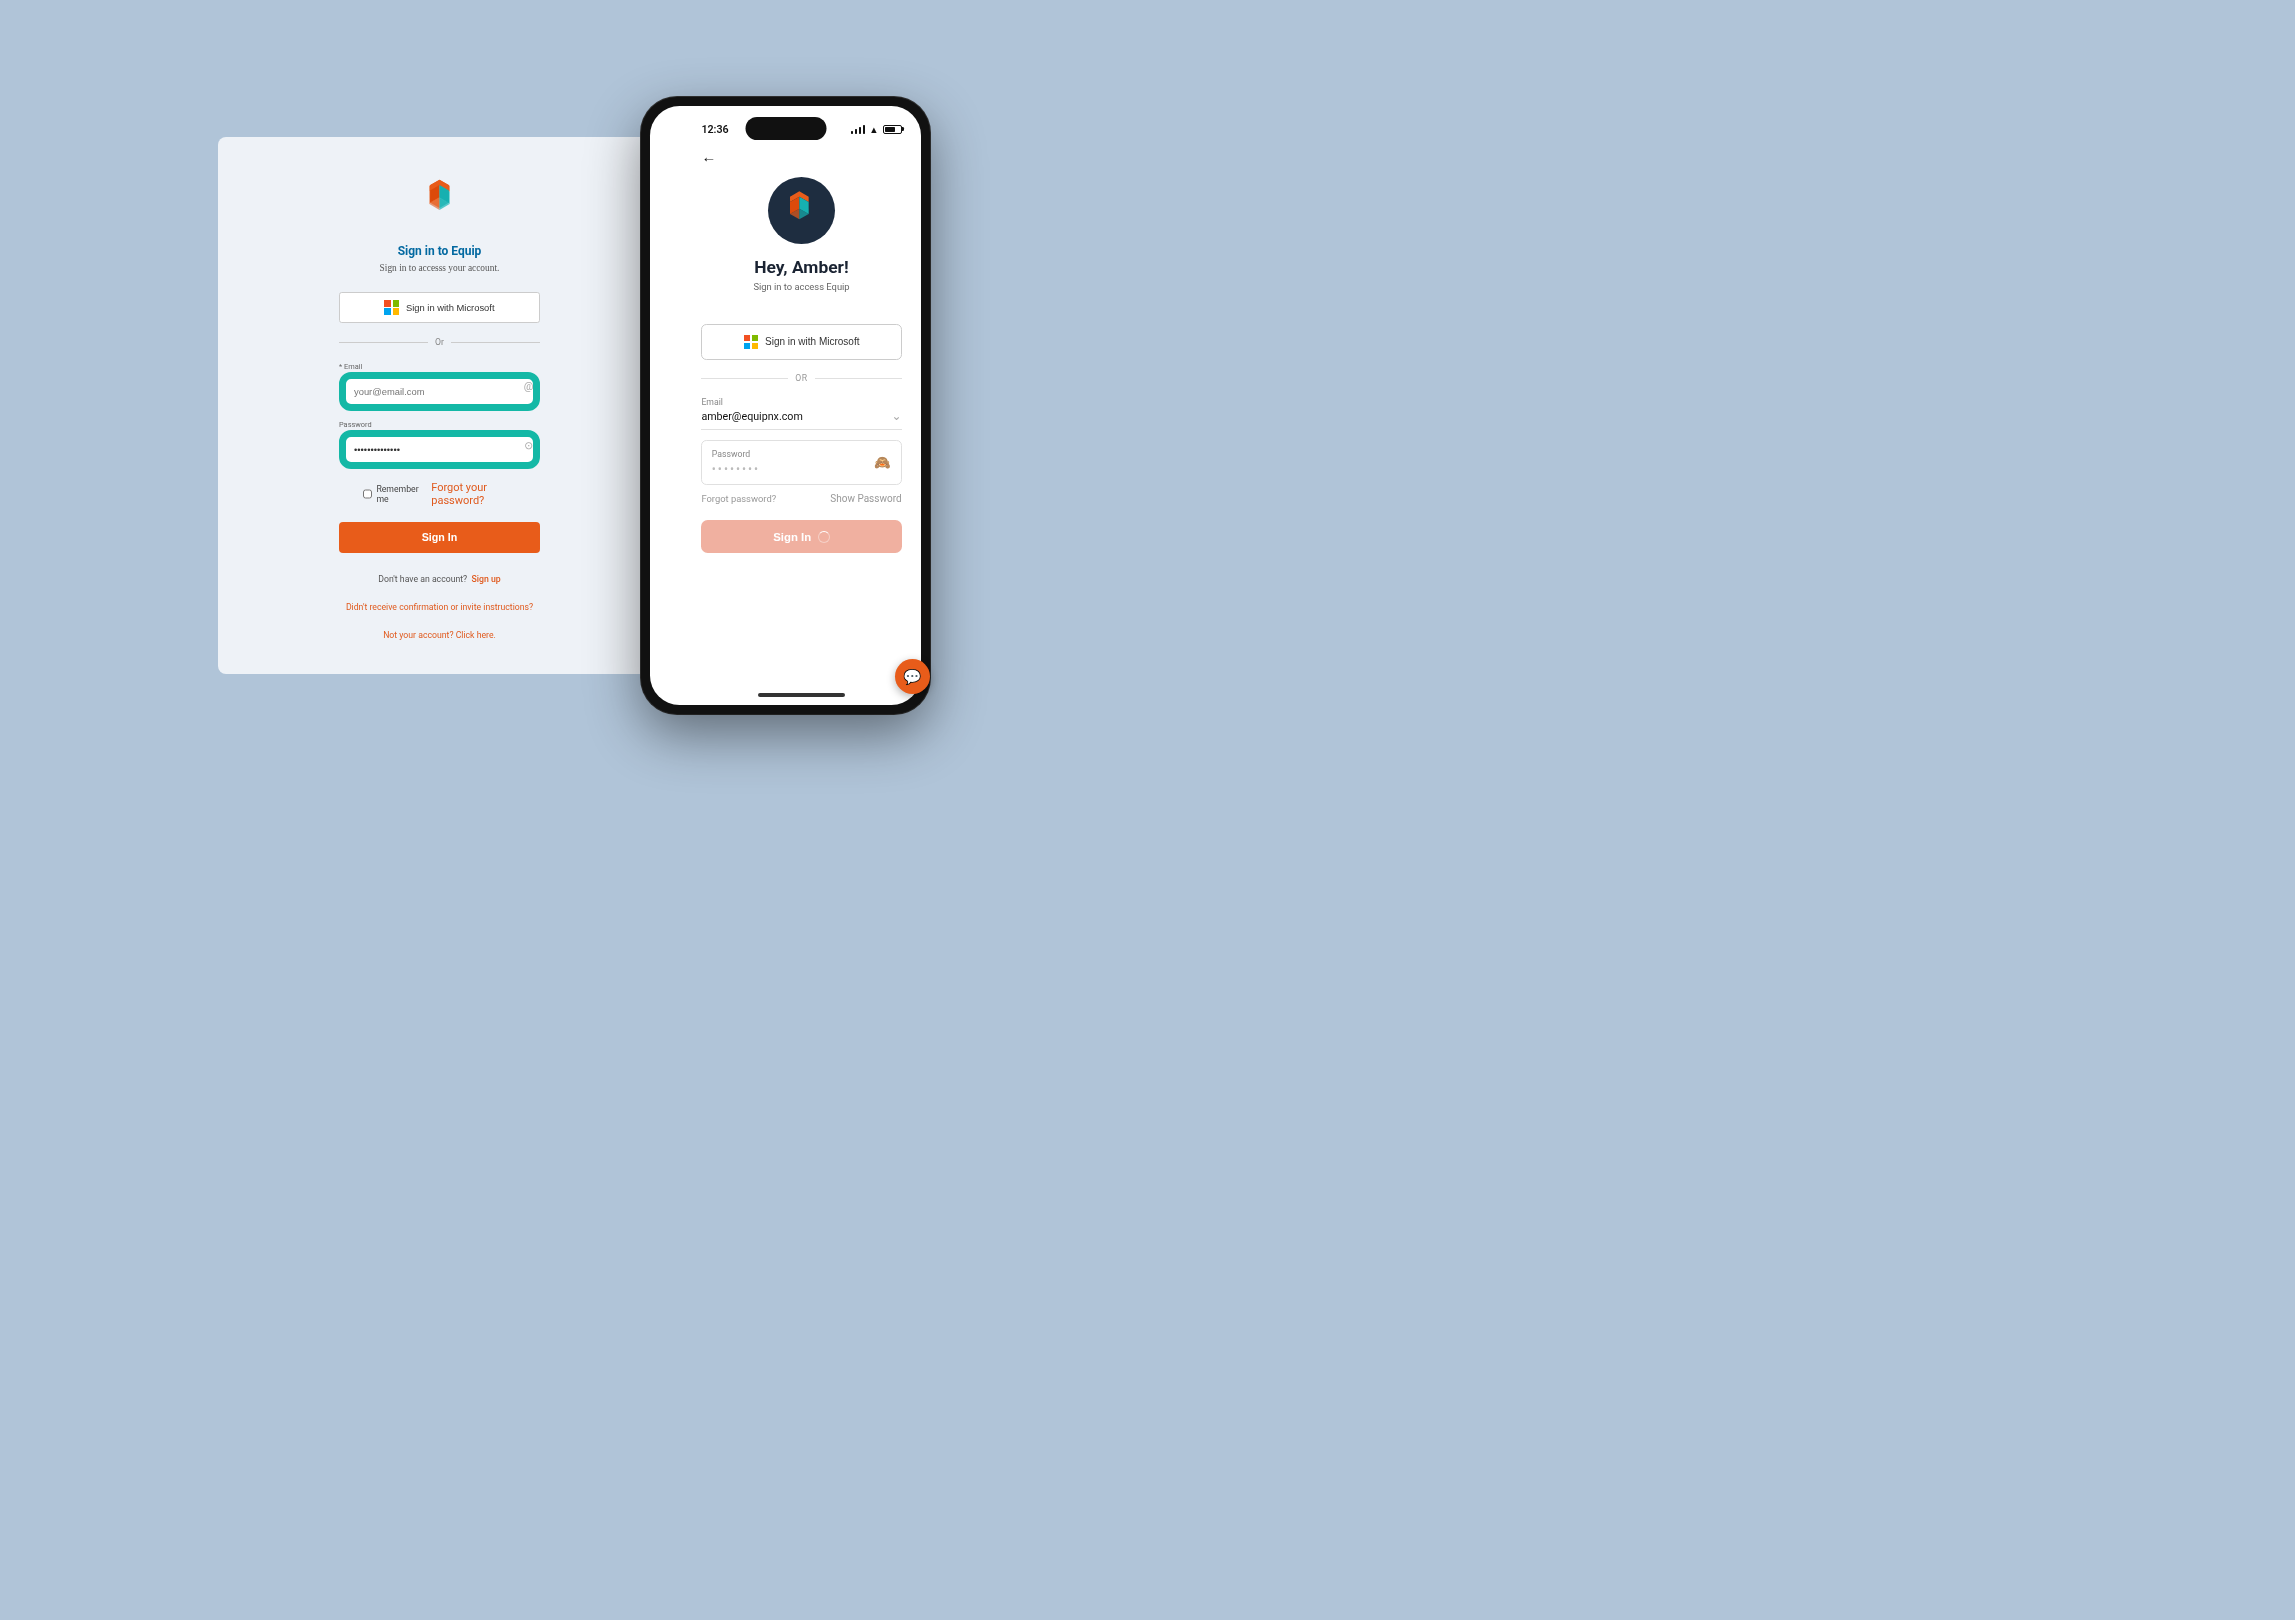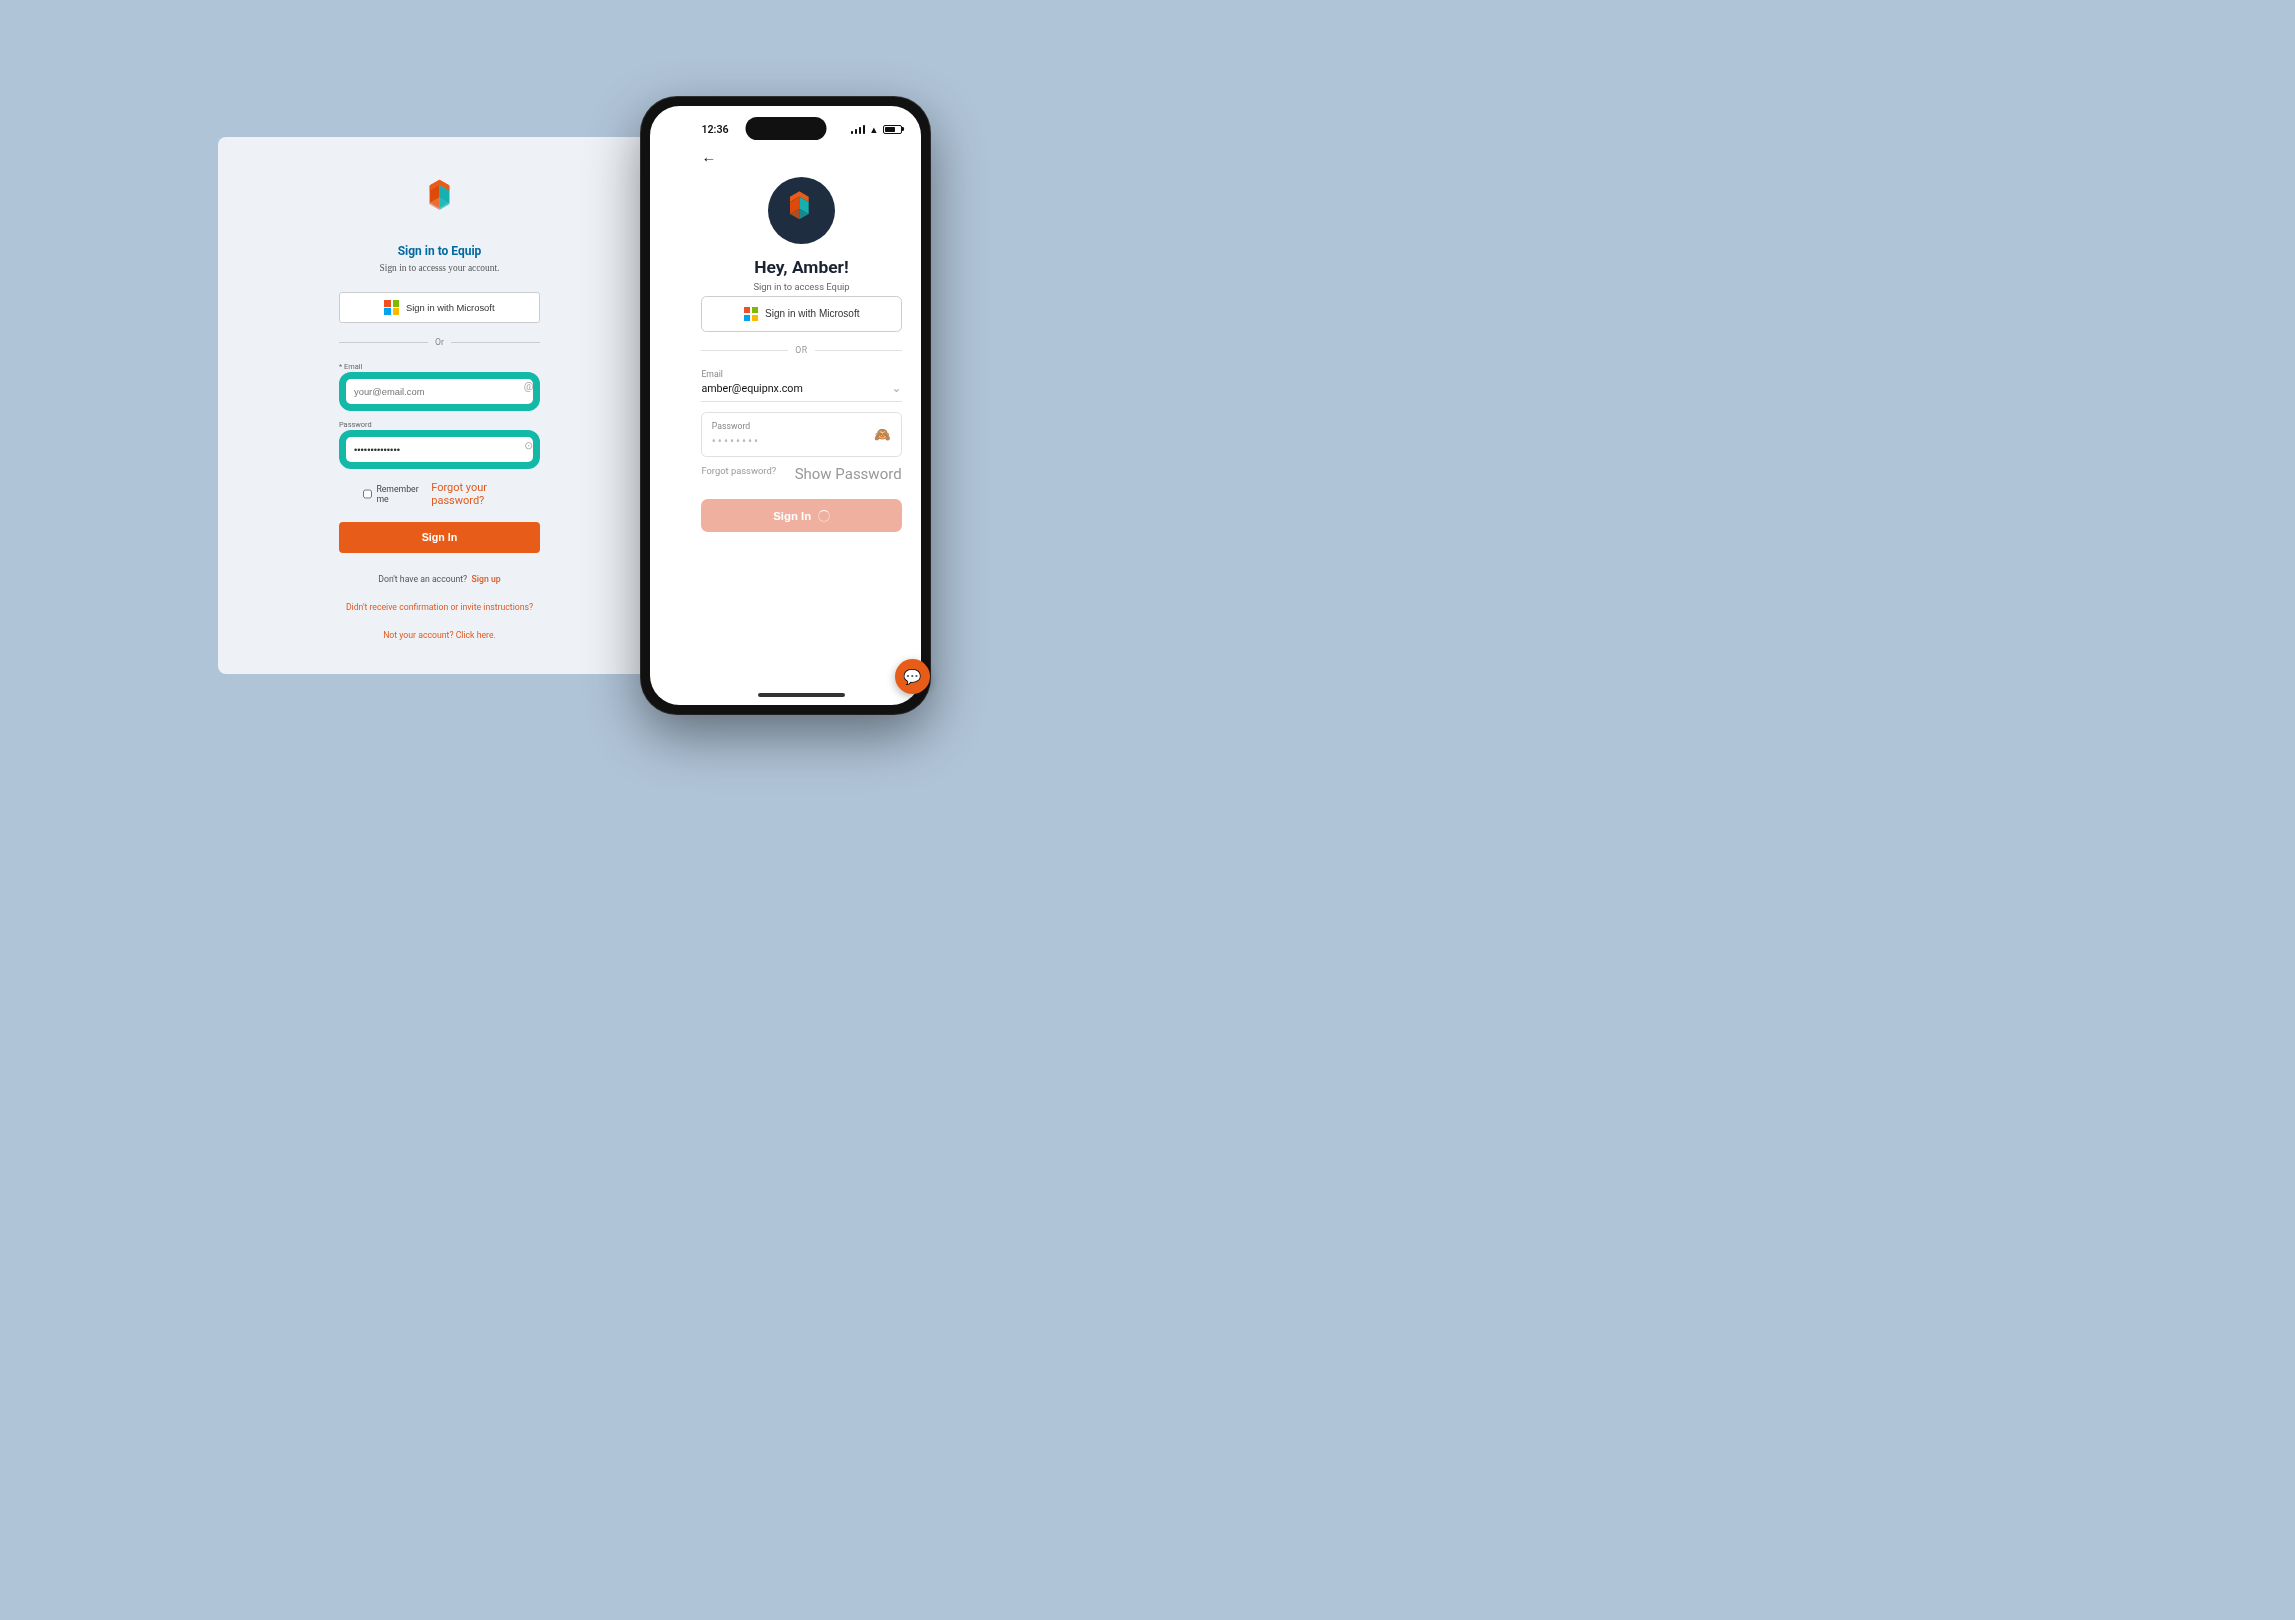--- a/index.html
+++ b/index.html
@@ -354,21 +354,21 @@
       font-weight: 700;
       color: #1a2332;
       text-align: center;
       margin-bottom: 4px;
     }
 
     .hey-subtitle {
       font-size: 9.4px;
       color: #666;
       text-align: center;
-      margin-bottom: 4px;
+      margin-bottom: 32px;
     }
 
     .ms-btn-mobile {
       display: flex;
       align-items: center;
       gap: 6.7px;
       border: 1px solid #ccc;
       background: #fff;
       border-radius: 5.4px;
       padding: 9.4px 13.4px;
@@ -462,21 +462,21 @@
       justify-content: space-between;
       margin-bottom: 16px;
     }
 
     .forgot-pw {
       font-size: 9.4px;
       color: #999;
     }
 
     .show-pw {
-      font-size: 15px;
+      font-size: 10px;
       color: #999;
       cursor: pointer;
     }
 
     .sign-in-btn-mobile {
       width: 100%;
       background: #f0b0a0;
       color: #fff;
       border: none;
       border-radius: 6.7px;

